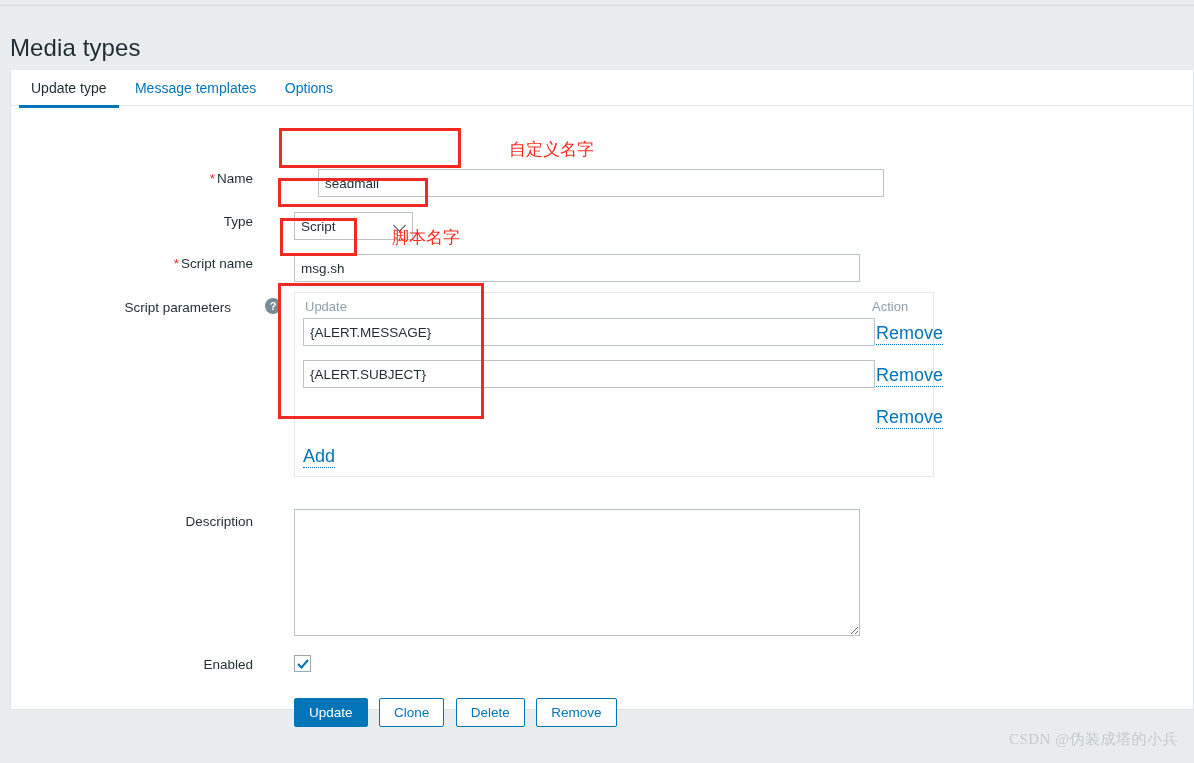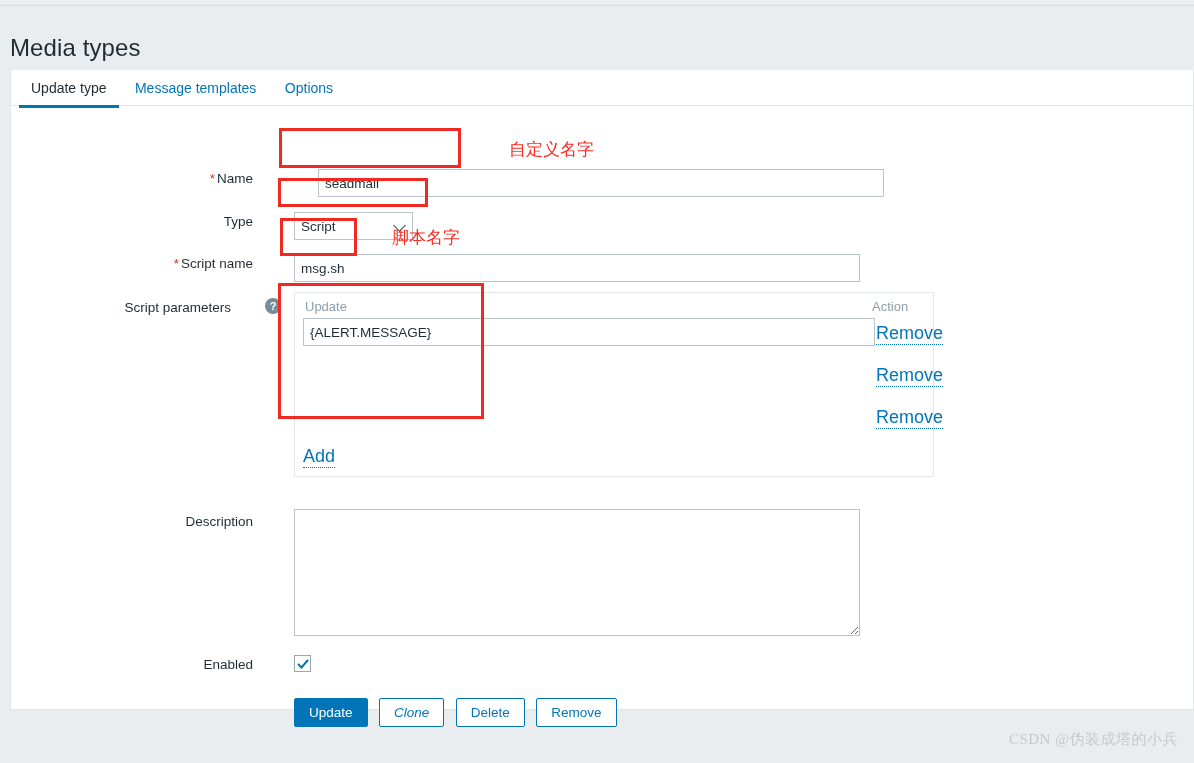--- a/index.html
+++ b/index.html
@@ -225,20 +225,21 @@
         <div class="label" style="top:194px; width:230px;">Script parameters</div>
         <div class="help-icon" style="left:254px; top:192px;">?</div>
 
         <div class="panel" style="left:283px; top:186px; width:640px; height:185px;">
           <div class="th" style="left:10px; top:6px;">Update</div>
           <div class="th" style="left:577px; top:6px;">Action</div>
 
           <input class="txt param-input" style="left: 8px; top: 25px;" value="{ALERT.MESSAGE}">
           <a class="lnk" style="position:absolute; left:581px; top:30px;">Remove</a>
 
+          <input class="txt param-input" style="left: 8px; top: 67px;" value="{ALERT.SUBJECT}">
           <a class="lnk" style="position:absolute; left:581px; top:72px;">Remove</a>
 
           <a class="lnk" style="position:absolute; left:581px; top:114px;">Remove</a>
 
           <a class="lnk" style="position:absolute; left:8px; top:153px;">Add</a>
         </div>
       </div>
 
       <div class="row">
         <div class="label" style="top:408px;">Description</div>
@@ -254,21 +255,21 @@
             <svg width="14" height="14" viewBox="0 0 14 14">
               <path d="M2 7 L5.5 10.5 L12 3" fill="none" stroke="#0275b8" stroke-width="2"></path>
             </svg>
           </span>
         </div>
       </div>
 
       <div class="row">
         <div class="ctl" style="top:592px;">
           <button class="btn primary">Update</button>
-          <button class="btn" style="margin-left:7px;font-style:italic;">Clone</button>
+          <button class="btn" style="margin-left:7px;">Clone</button>
           <button class="btn" style="margin-left:7px;">Delete</button>
           <button class="btn" style="margin-left:7px;">Remove</button>
         </div>
       </div>
 
     </div>
   </div>
 
   <div class="redbox" style="left:279px; top:128px; width:182px; height:40px;"></div>
   <div class="redbox" style="left:278px; top:178px; width:150px; height:29px;"></div>

